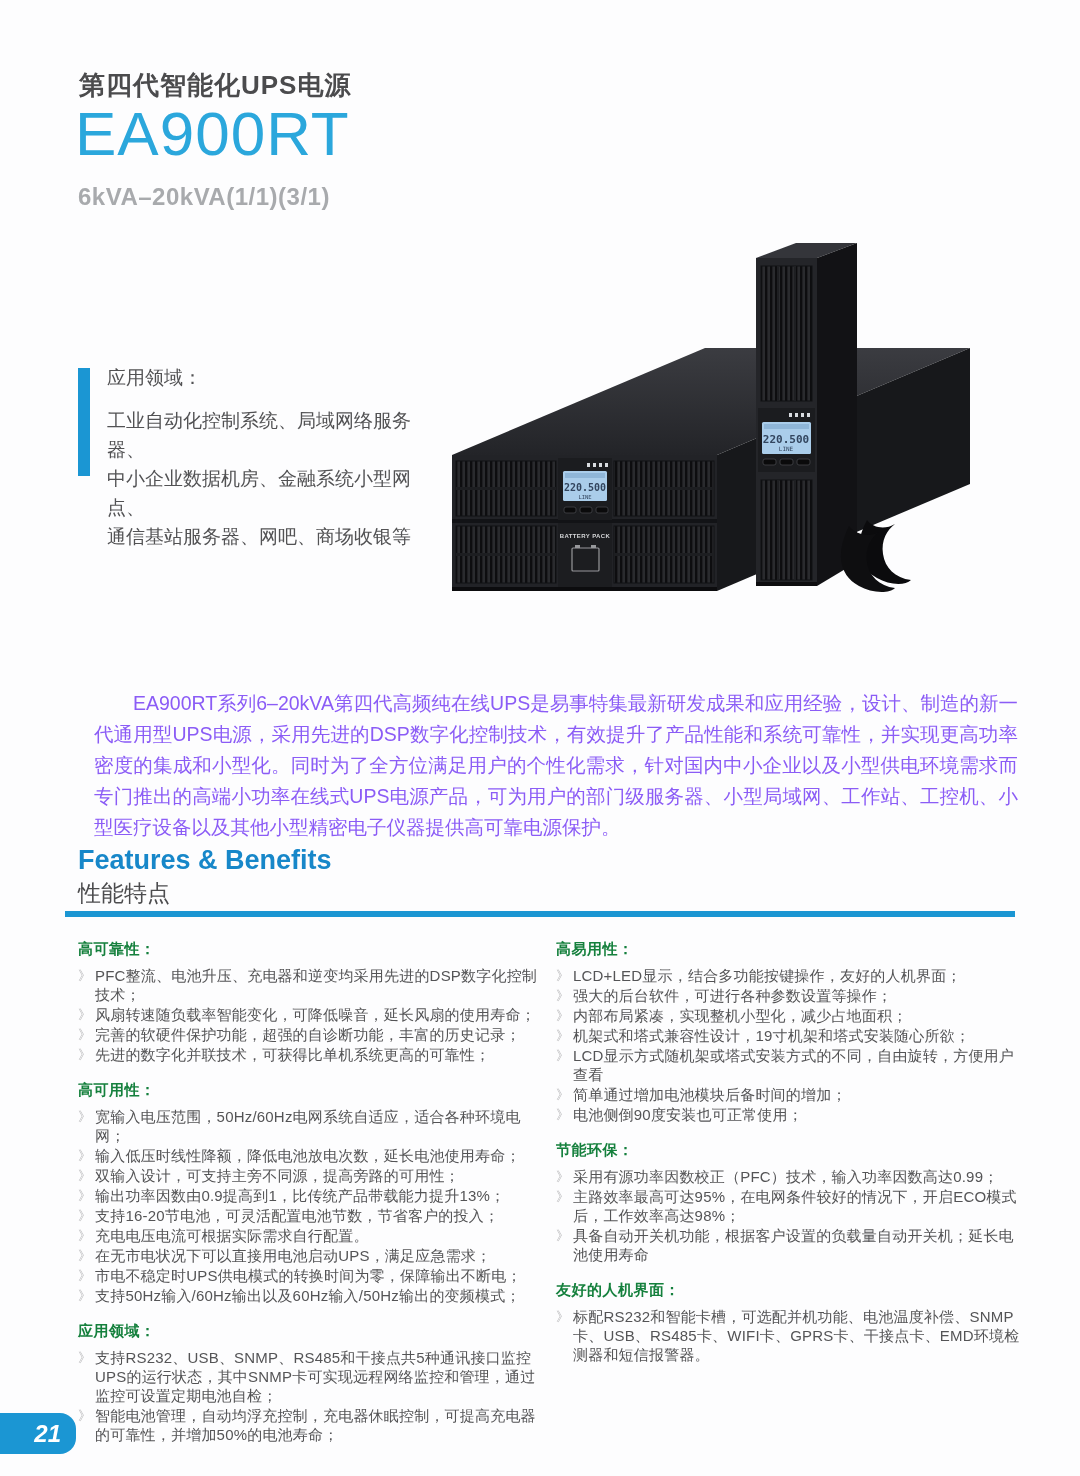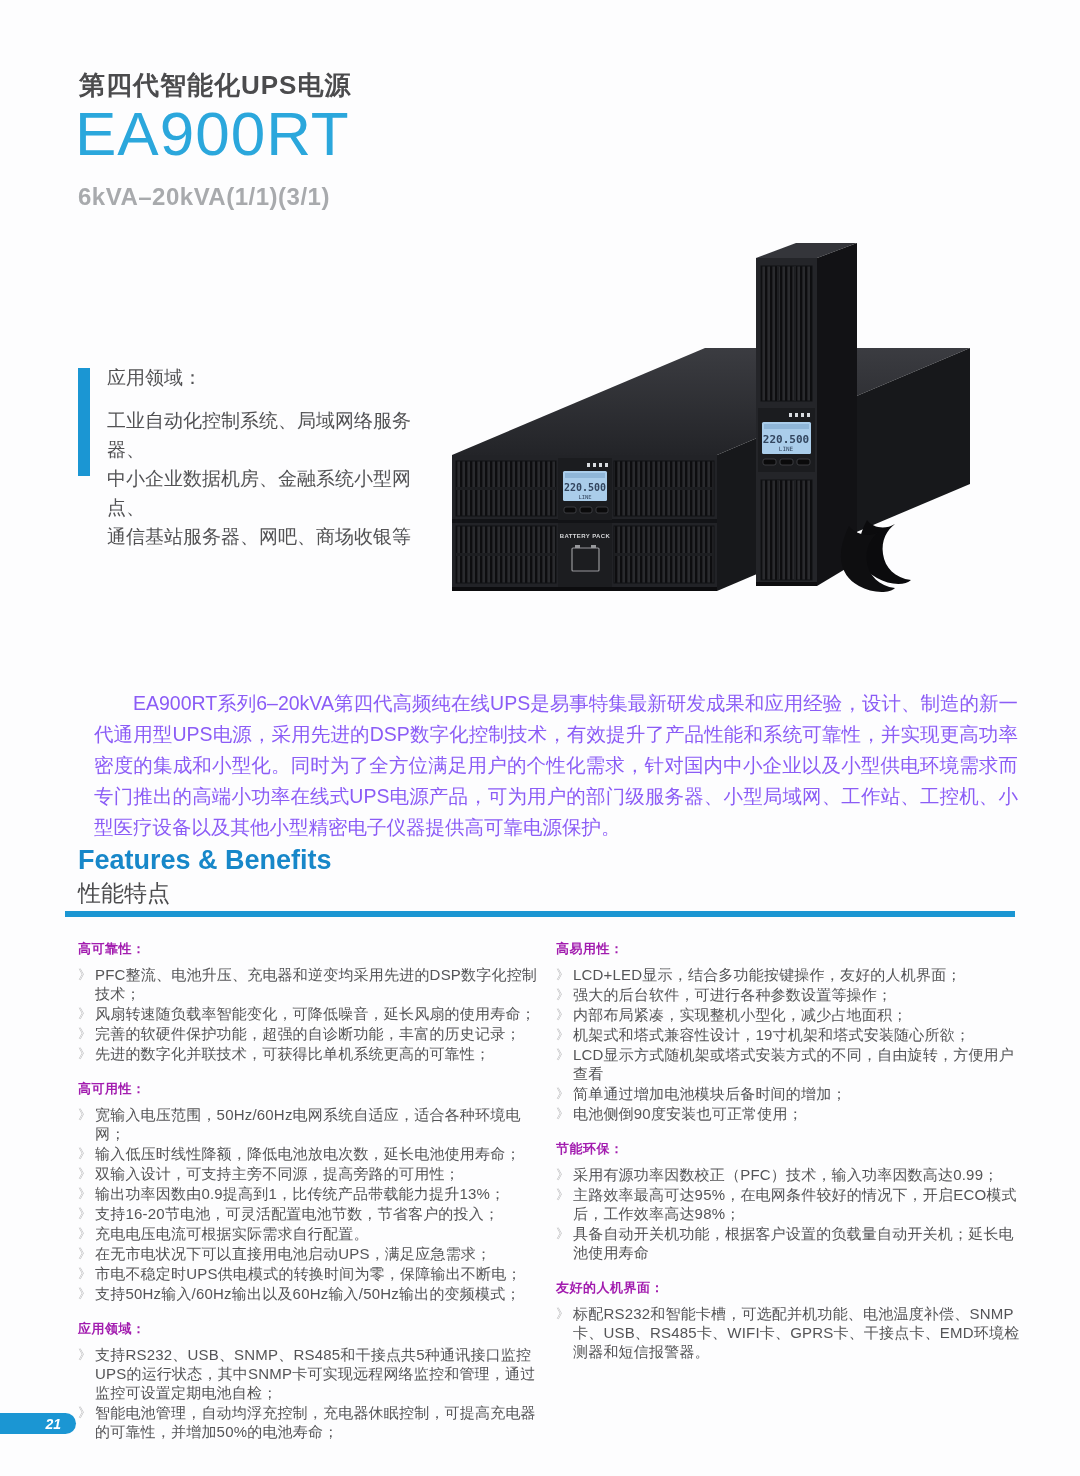--- a/index.html
+++ b/index.html
@@ -23,27 +23,27 @@
     font-size:19.5px;line-height:31px;color:#8b5cf6;text-indent:2em;text-align:justify;}
   
   .feat-en{position:absolute;left:78px;top:845px;font-size:27px;font-weight:bold;color:var(--accent-deep);}
   .feat-zh{position:absolute;left:78px;top:878px;font-size:23px;color:#4c4c4e;}
   .hr-blue{position:absolute;left:65px;top:911px;width:950px;height:6px;background:var(--bar-blue);}
   
   .col{position:absolute;top:940px;width:465px;color:#545456;}
   .col-left{left:78px;}
   .col-right{left:556px;}
   .fsection{margin-bottom:17px;}
-  .fheading{font-size:13px;font-weight:bold;color:#a21caf;margin-bottom:7px;letter-spacing:.5px;}
+  .fheading{font-size:15px;font-weight:bold;color:#15803d;margin-bottom:7px;letter-spacing:.5px;}
   .fitem{display:flex;font-size:15px;line-height:19px;margin-bottom:1px;}
   .bullet{flex:0 0 17px;color:#b4b4b6;font-size:13px;line-height:19px;}
   .ftext{flex:1;letter-spacing:.2px;}
   
-  .page-badge{position:absolute;left:0;top:1413px;width:76px;height:21px;background:var(--bar-blue);
-    border-radius:0 16px 16px 0;color:#ffffff;font-size:14px;font-weight:bold;font-style:italic;
+  .page-badge{position:absolute;left:0;top:1413px;width:76px;height:41px;background:var(--bar-blue);
+    border-radius:0 16px 16px 0;color:#ffffff;font-size:24px;font-weight:bold;font-style:italic;
     display:flex;align-items:center;justify-content:flex-end;padding-right:15px;box-sizing:border-box;}
 </style>
 </head>
 <body>
 
 <div class="page">
 
   <div class="series">第四代智能化UPS电源</div>
   <div class="model">EA900RT</div>
   <div class="capacity">6kVA–20kVA(1/1)(3/1)</div>

